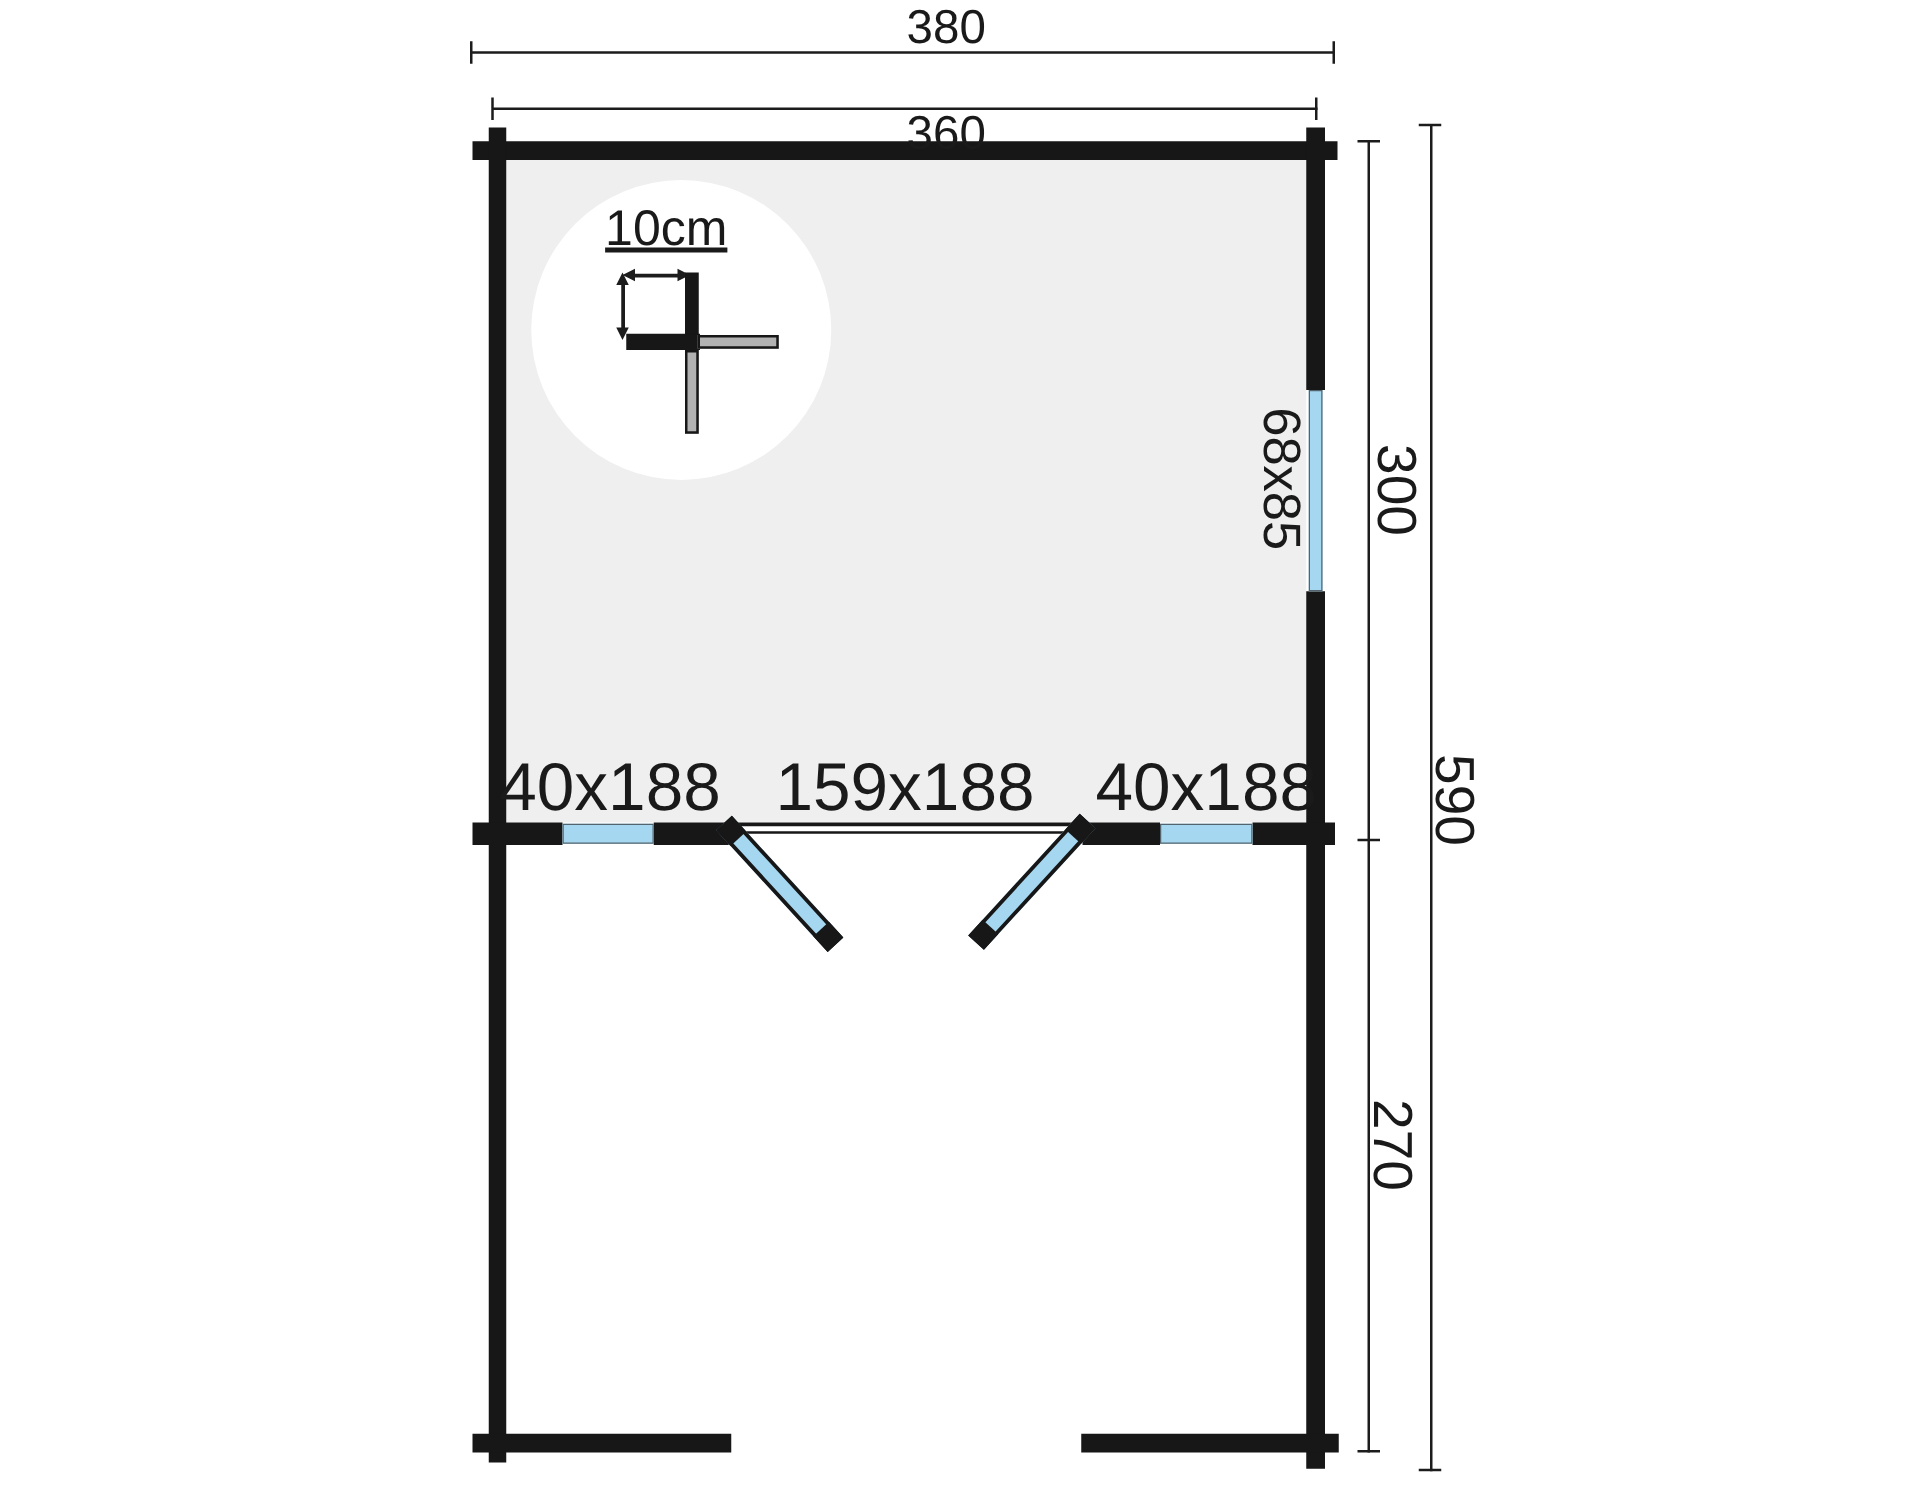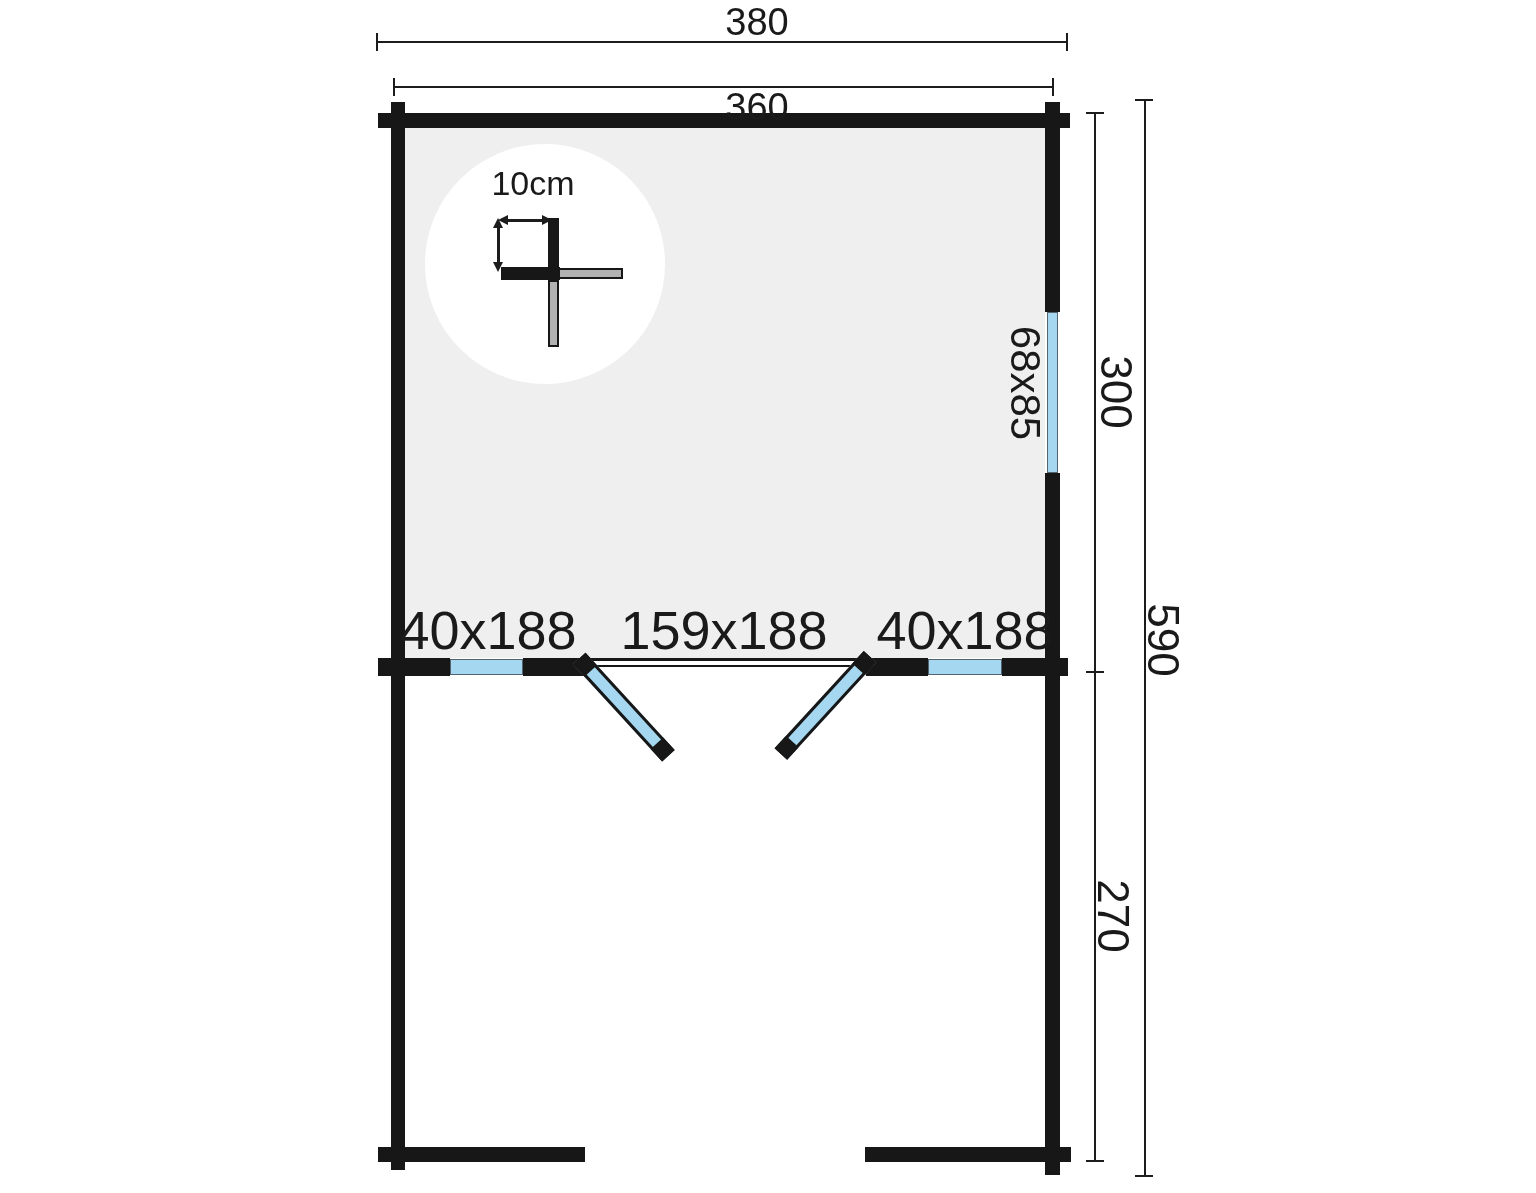--- a/index.html
+++ b/index.html
@@ -8,21 +8,21 @@
           font-family:"Liberation Sans",sans-serif;color:var(--text,#1a1a1a);overflow:hidden;}
   .fill{position:absolute;background:var(--room-fill,#efeff0);}
   .circle{position:absolute;background:#ffffff;border-radius:50%;}
   .wall{position:absolute;background:var(--wall,#171717);}
   .dline{position:absolute;background:var(--dim,#1c1c1c);}
   .dtick{position:absolute;background:var(--dim,#1c1c1c);}
   .glz{position:absolute;background:var(--glazing,#a5d7f0);border:1px solid var(--glazing-edge,#54646e);box-sizing:border-box;}
   .hlabel{position:absolute;transform:translate(-50%,-50%);font-size:38px;white-space:nowrap;line-height:1;}
   .rlabel{position:absolute;transform:translate(-50%,-50%);font-size:54px;white-space:nowrap;line-height:1;}
   .vlabel{position:absolute;transform:translate(-50%,-50%) rotate(90deg);font-size:44px;white-space:nowrap;line-height:1;}
-  .dlabel{position:absolute;transform:translate(-50%,-50%);font-size:34px;white-space:nowrap;line-height:1;}
+  .dlabel{position:absolute;transform:translate(-50%,-50%);font-size:40px;white-space:nowrap;line-height:1;text-decoration:underline;}
   .threshold{position:absolute;background:#ffffff;border-top:3px solid var(--wall,#171717);border-bottom:2px solid var(--wall,#171717);}
   .door-leaf{position:absolute;width:126px;height:11px;background:var(--glazing,#a5d7f0);
              border:3px solid var(--wall,#171717);transform-origin:8px 8px;}
   .door-cap{position:absolute;top:-3px;width:17px;height:17px;background:var(--wall,#171717);}
   .cap-start{left:-3px}.cap-end{right:-3px}
   .logend{position:absolute;background:var(--log-end,#b2b2b2);border:2px solid var(--wall,#171717);box-sizing:border-box;}
   .arr{position:absolute;background:var(--dim,#1c1c1c);}
   .ah{position:absolute;width:0;height:0;border:solid transparent;}
   .ah-left{border-width:5px 10px 5px 0;border-right-color:var(--dim,#1c1c1c);left:-9px;top:-4px;}
   .ah-right{border-width:5px 0 5px 10px;border-left-color:var(--dim,#1c1c1c);right:-9px;top:-4px;}

